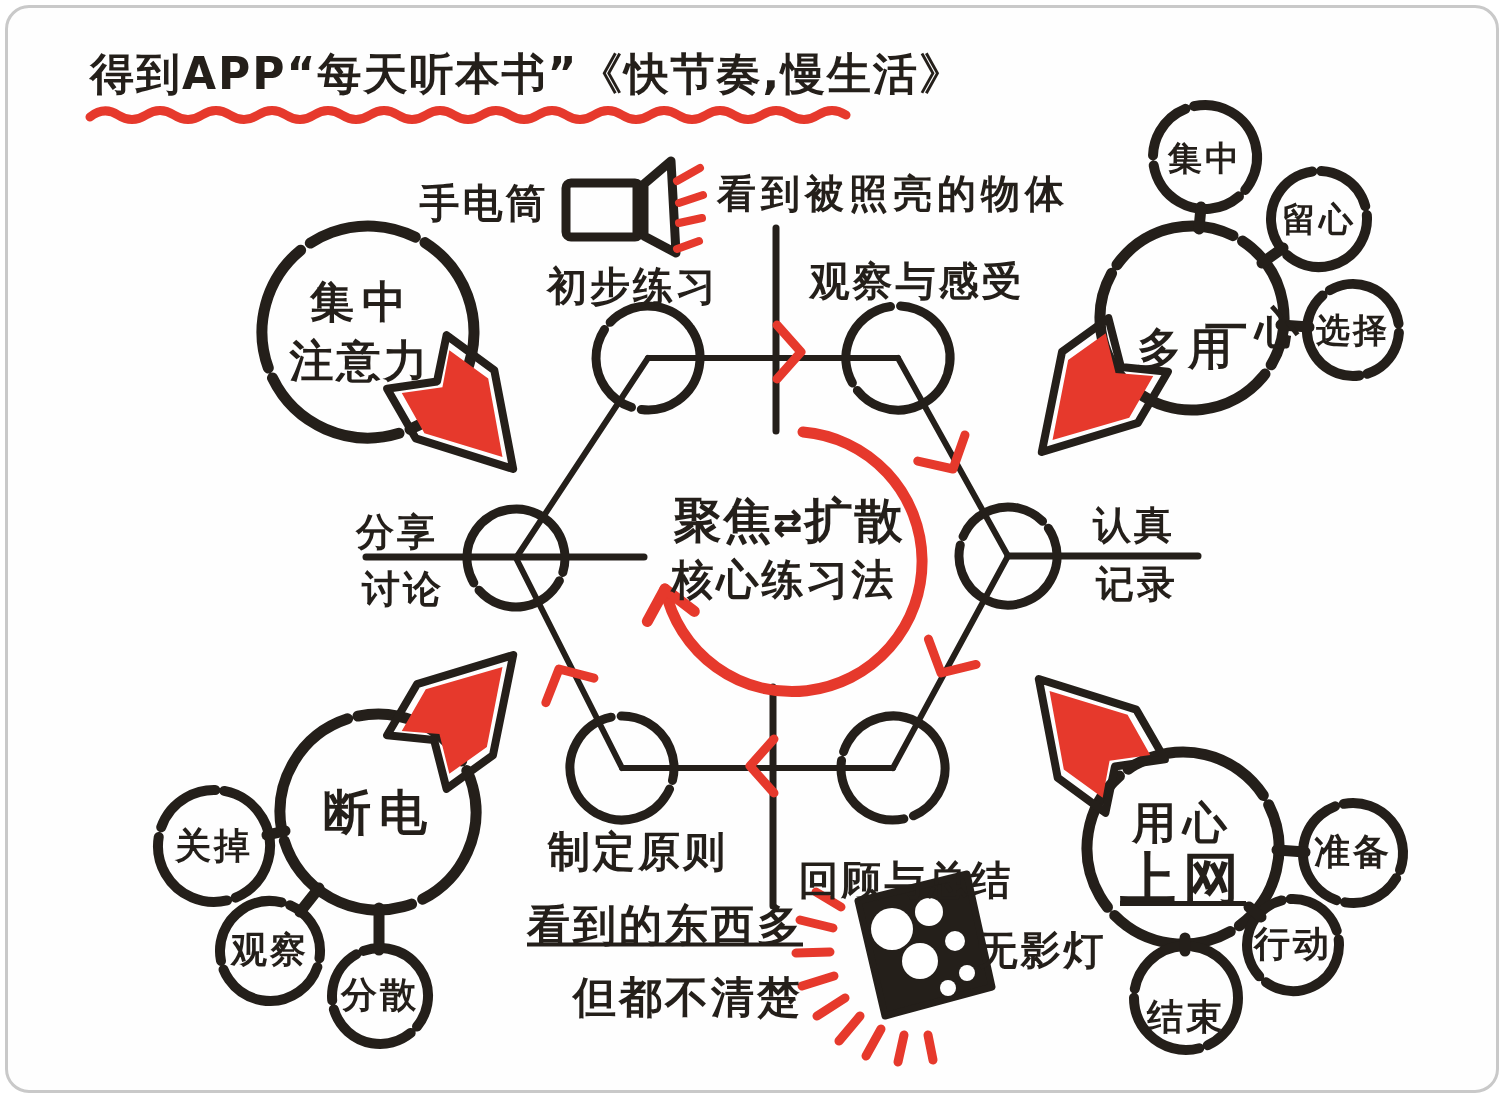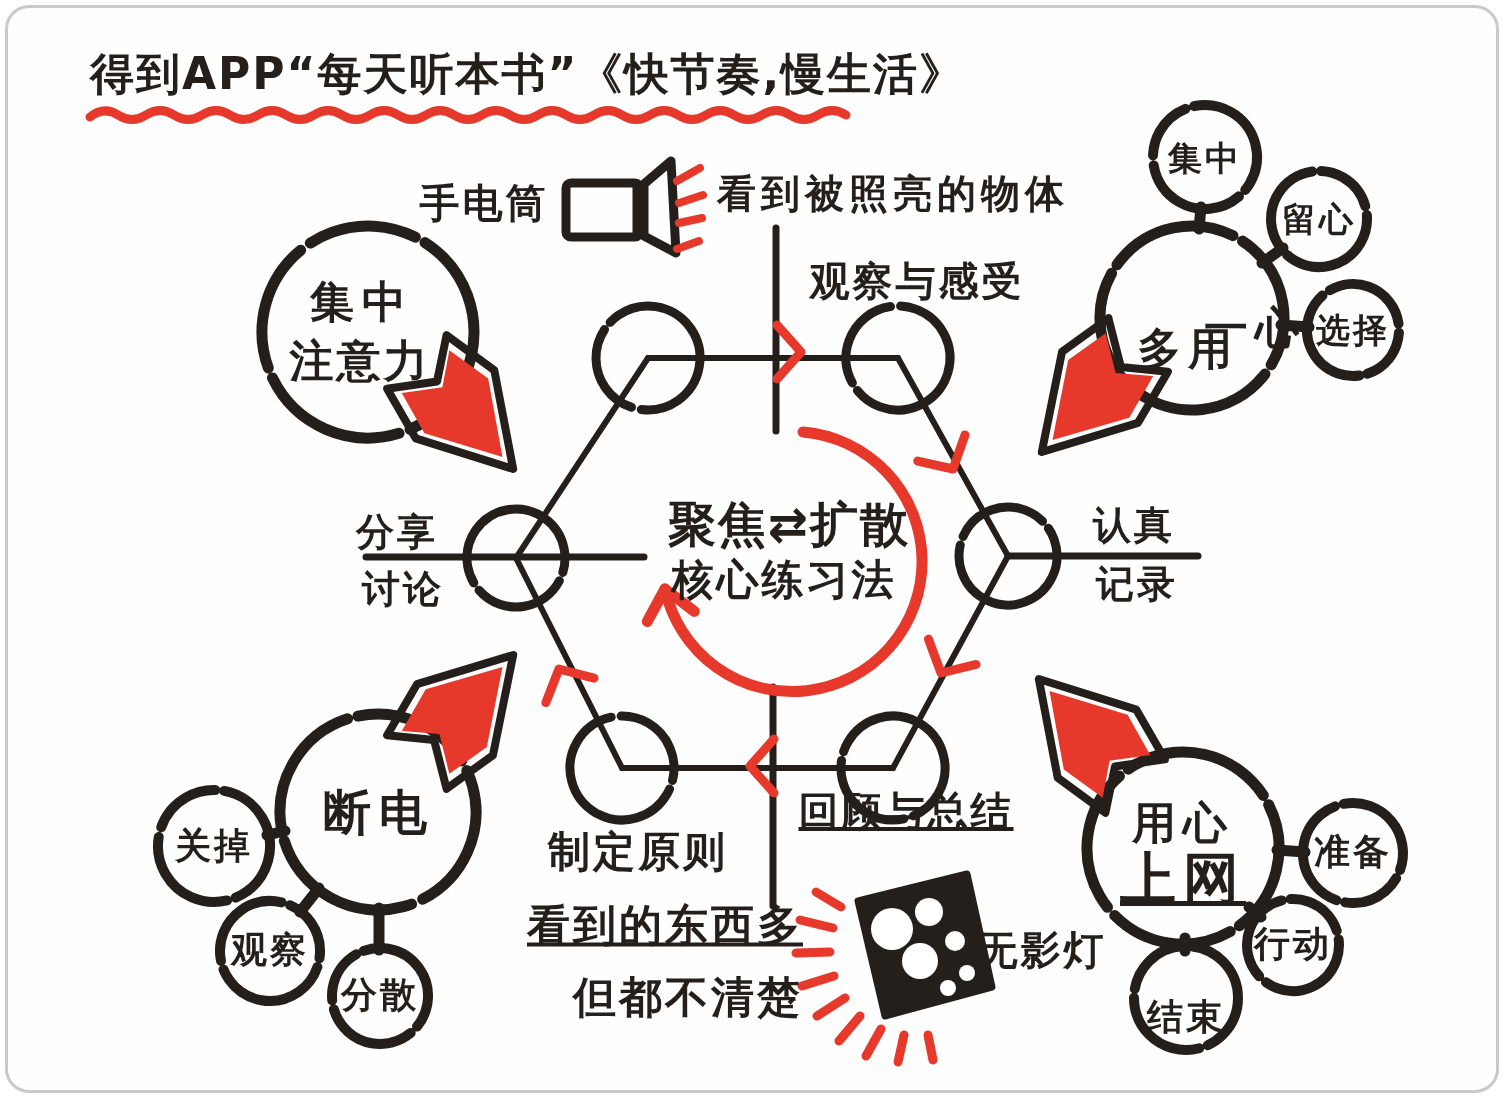--- a/index.html
+++ b/index.html
@@ -156,39 +156,40 @@
   </svg>
 
   <div class="t title" style="left:90px;top:74px;font-size:44px;">得到APP“每天听本书”《快节奏,慢生活》</div>
 
   <div class="t" style="left:484px;top:203px;font-size:40px;">手电筒</div>
   <div class="t" style="left:893px;top:193px;font-size:39px;letter-spacing:5px;">看到被照亮的物体</div>
 
   <div class="t" style="left:362px;top:302px;font-size:44px;letter-spacing:8px;">集中</div>
   <div class="t" style="left:360px;top:361px;font-size:44px;">注意力</div>
 
+  <div class="t" style="left:633px;top:286px;font-size:40px;">初步练习</div>
   <div class="t" style="left:917px;top:281px;font-size:40px;">观察与感受</div>
 
   <div class="t" style="left:1255px;top:292px;font-size:44px;letter-spacing:7px;margin-top:36px;">一心</div>
   <div class="t" style="left:1188px;top:349px;font-size:44px;letter-spacing:7px;">多用</div>
   <div class="t" style="left:1205px;top:158px;font-size:34px;">集中</div>
   <div class="t" style="left:1319px;top:219px;font-size:34px;">留心</div>
   <div class="t" style="left:1353px;top:330px;font-size:34px;">选择</div>
 
   <div class="t" style="left:397px;top:532px;font-size:38px;">分享</div>
   <div class="t" style="left:403px;top:589px;font-size:38px;">讨论</div>
 
   <div class="t" style="left:1134px;top:525px;font-size:38px;">认真</div>
   <div class="t" style="left:1137px;top:584px;font-size:38px;">记录</div>
 
-  <div class="t" style="left:789px;top:524px;font-size:48px;letter-spacing:2px;">聚焦⇄扩散</div>
+  <div class="t" style="left:789px;top:524px;font-size:48px;letter-spacing:2px;font-family:Liberation Mono, monospace;">聚焦⇄扩散</div>
   <div class="t" style="left:784px;top:580px;font-size:42px;">核心练习法</div>
 
   <div class="t" style="left:638px;top:852px;font-size:42px;">制定原则</div>
-  <div class="t" style="left:906px;top:811px;font-size:40px;text-decoration:underline;">回顾与总结</div>
+  <div class="t" style="left:906px;top:880px;font-size:40px;">回顾与总结</div>
 
   <div class="t" style="left:665px;top:925px;font-size:43px;text-decoration:underline;">看到的东西多</div>
   <div class="t" style="left:688px;top:997px;font-size:43px;">但都不清楚</div>
 
   <div class="t" style="left:1042px;top:950px;font-size:40px;">无影灯</div>
 
   <div class="t" style="left:379px;top:812px;font-size:48px;letter-spacing:8px;">断电</div>
   <div class="t" style="left:214px;top:846px;font-size:36px;">关掉</div>
   <div class="t" style="left:270px;top:950px;font-size:36px;">观察</div>
   <div class="t" style="left:380px;top:995px;font-size:36px;">分散</div>

